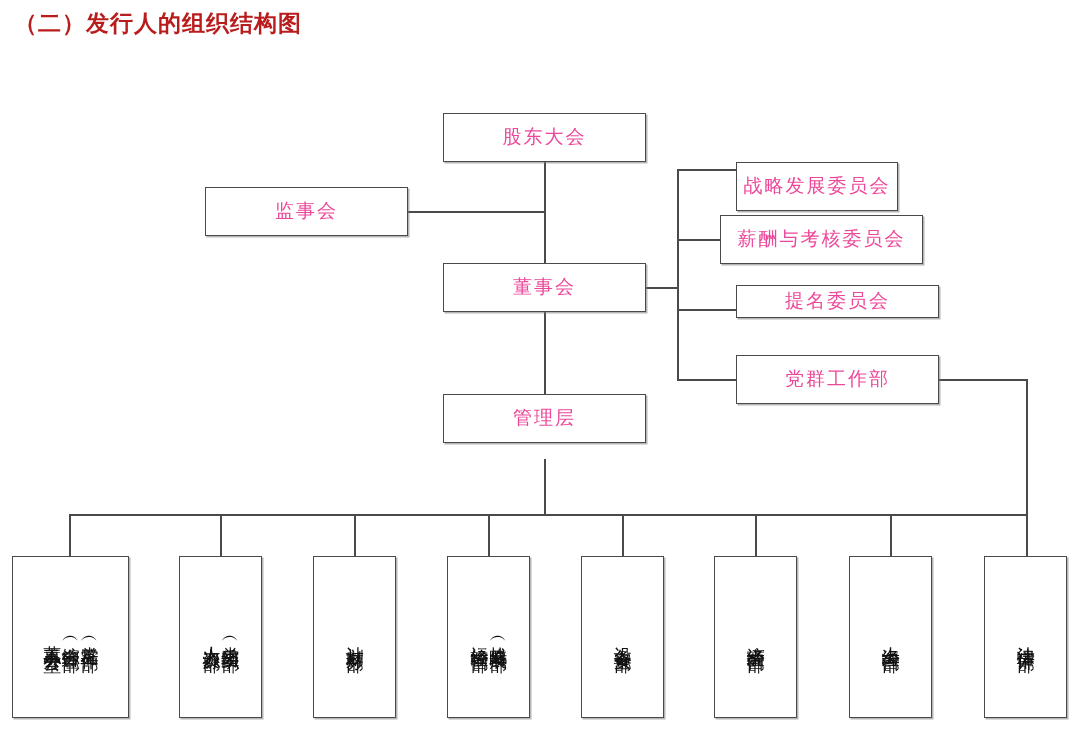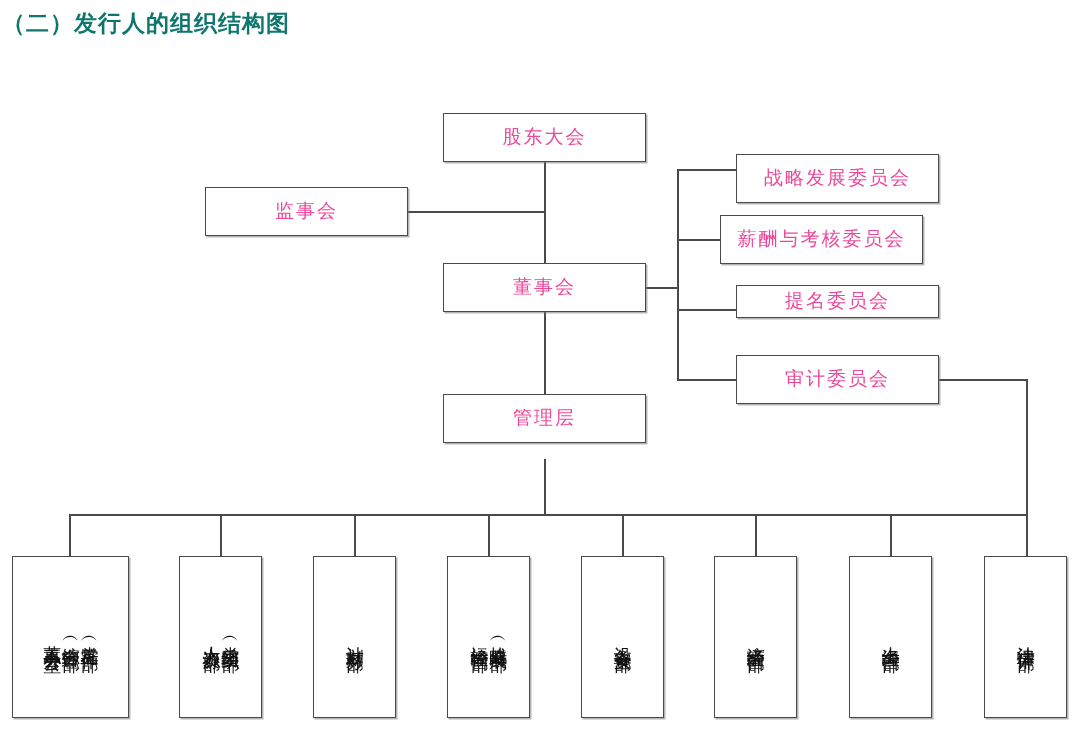--- a/index.html
+++ b/index.html
@@ -14,26 +14,26 @@
   }
   #page {
     position: relative;
     width: 1080px;
     height: 734px;
     background: #ffffff;
     overflow: hidden;
   }
   #page-title {
     position: absolute;
-    left: 2px;
+    left: 14px;
     top: 8px;
     font-size: 23px;
     font-weight: bold;
     letter-spacing: 1px;
-    color: #0f766e;
+    color: #b91c1c;
     white-space: nowrap;
   }
   
   .node {
     position: absolute;
     box-sizing: border-box;
     background: #ffffff;
     border: 1.6px solid #4a4a4a;
     box-shadow: 1.5px 1.5px 0 0 rgba(120,120,120,0.55);
     display: flex;
@@ -124,34 +124,34 @@
   </div>
 
   <div class="node" style="left:205px; top:187px; width:203px; height:49px;">
     <span class="node-label">监事会</span>
   </div>
 
   <div class="node" style="left:443px; top:263px; width:203px; height:49px;">
     <span class="node-label">董事会</span>
   </div>
 
-  <div class="node" style="left:736px; top:154px; width:203px; height:49px;">
+  <div class="node" style="left:736px; top:162px; width:162px; height:49px;">
     <span class="node-label">战略发展委员会</span>
   </div>
 
   <div class="node" style="left:720px; top:215px; width:203px; height:49px;">
     <span class="node-label">薪酬与考核委员会</span>
   </div>
 
   <div class="node" style="left:736px; top:285px; width:203px; height:33px;">
     <span class="node-label">提名委员会</span>
   </div>
 
   <div class="node" style="left:736px; top:355px; width:203px; height:49px;">
-    <span class="node-label">审计委员会</span>
+    <span class="node-label">党群工作部</span>
   </div>
 
   <div class="node" style="left:443px; top:394px; width:203px; height:49px;">
     <span class="node-label">管理层</span>
   </div>
 
   <div class="dept" style="left:12px; top:556px; width:117px; height:162px;">
     <span class="vcol">（党群工作部）</span>
     <span class="vcol">（综合管理部）</span>
     <span class="vcol">董事会办公室</span>

